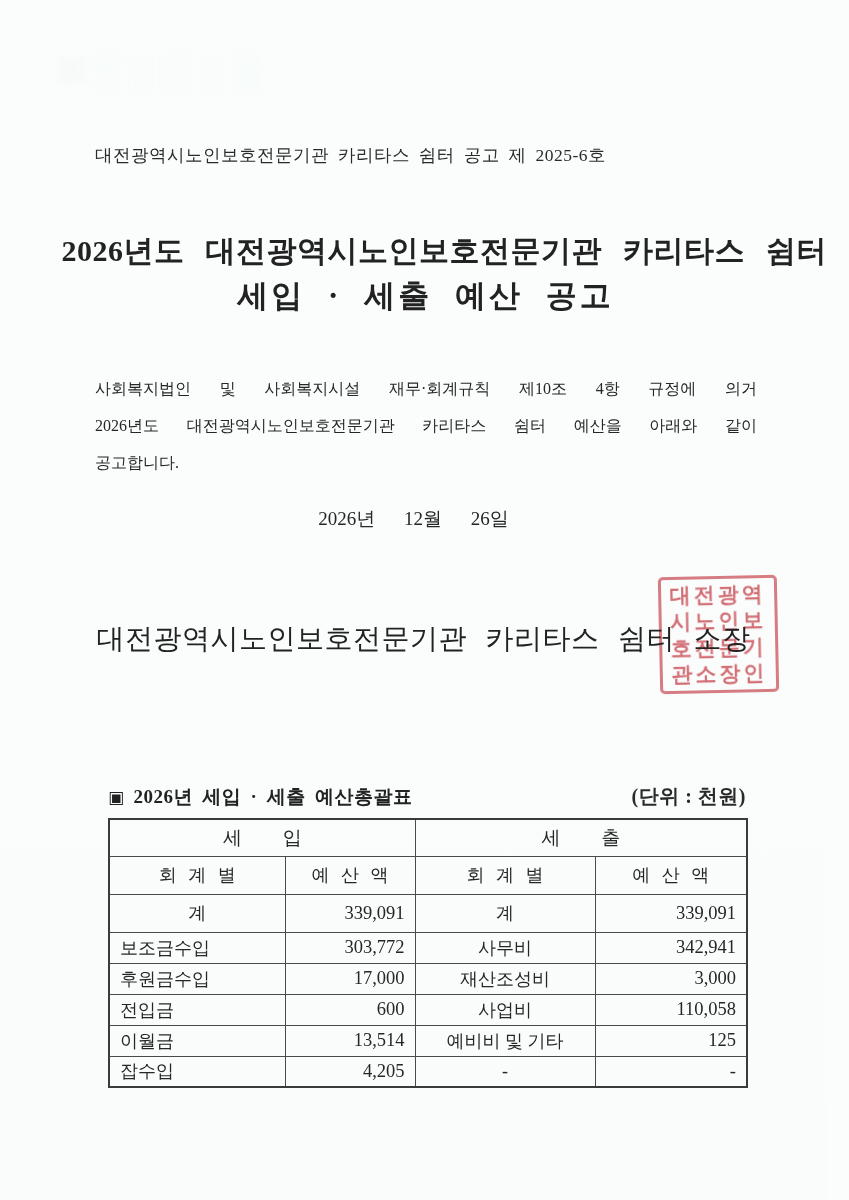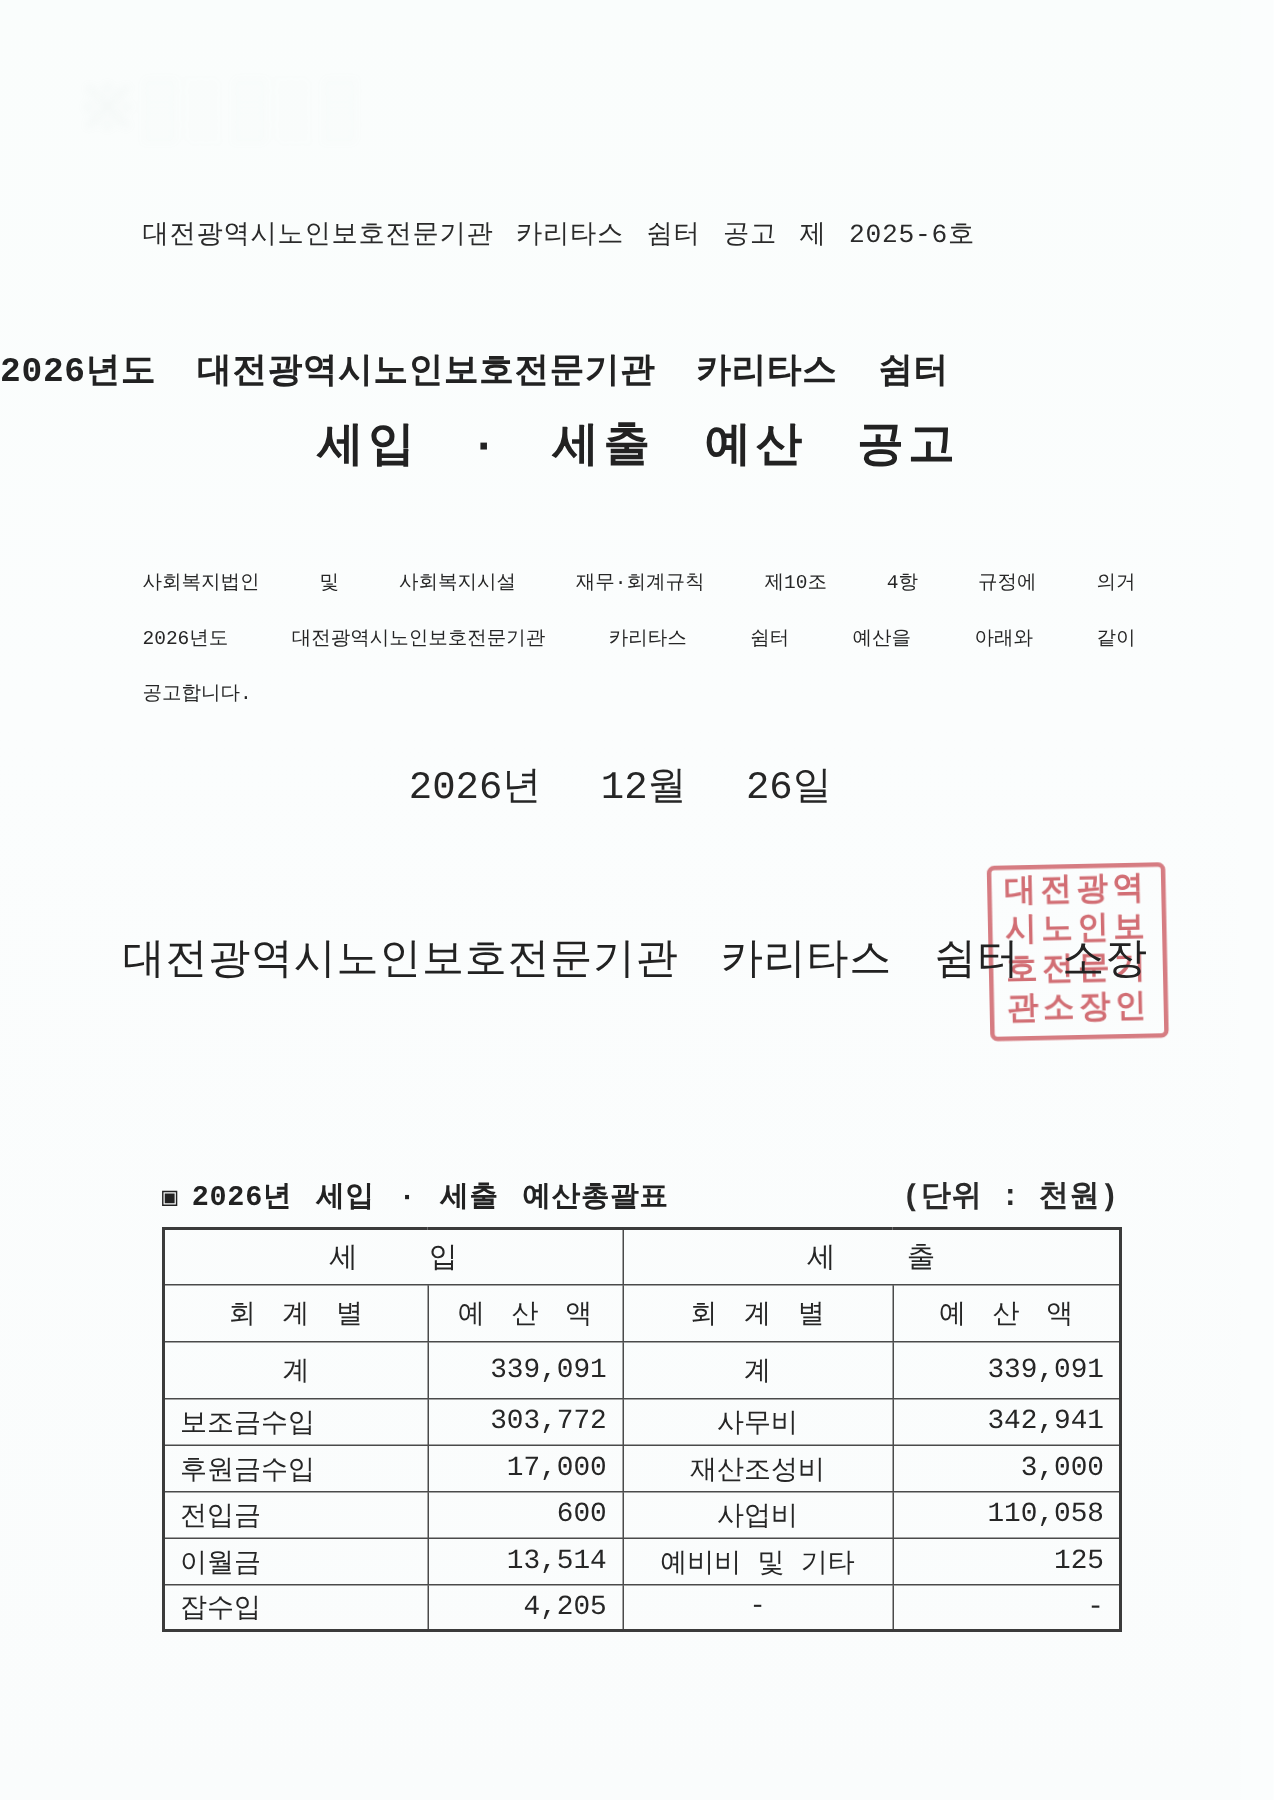--- a/index.html
+++ b/index.html
@@ -8,21 +8,20 @@
     background: #fbfdfd;
     font-family: "Liberation Serif", "DejaVu Serif", serif;
     color: #222;
     overflow: hidden;
   }
   .page {
     position: relative;
     width: 827px;
     height: 1200px;
     background: linear-gradient(180deg, #fafdfc 0%, #fbfdfd 40%, #fafcfc 100%);
-    font-family: Liberation Mono, monospace;
   }
   
   .artifact {
     position: absolute;
     top: 42px; left: 55px;
     width: 330px; height: 70px;
     color: #9fb4b0;
     opacity: 0.07;
     font-size: 40px;
     font-weight: bold;
@@ -34,56 +33,56 @@
     position: absolute;
     top: 143px; left: 95px;
     font-size: 17.5px;
     letter-spacing: 0.5px;
     word-spacing: 4px;
     color: #2a2a2a;
   }
   .title1 {
     position: absolute;
     top: 231px; left: 0; width: 100%;
-    text-align: left;
-    font-size: 23px;
+    text-align: right;
+    font-size: 30px;
     font-weight: bold;
     word-spacing: 13px;
     letter-spacing: 0.5px;
     color: #222;
   }
   .title2 {
     position: absolute;
     top: 275px; left: 12px; width: 100%;
     text-align: center;
     font-size: 31px;
     font-weight: bold;
     word-spacing: 12px;
     letter-spacing: 3px;
     color: #222;
   }
   .body-par {
     position: absolute;
     top: 370px; left: 95px;
     width: 662px;
-    font-size: 13px;
+    font-size: 16px;
     line-height: 37px;
     color: #262626;
   }
   .body-line-justify {
     text-align: justify;
     text-align-last: justify;
     word-spacing: 2px;
   }
   .body-line-plain { text-align: left; }
   .date-line {
     position: absolute;
     top: 506px; left: 0; width: 100%;
     text-align: center;
-    font-size: 26px;
+    font-size: 19px;
     word-spacing: 24px;
     color: #262626;
   }
   .signature {
     position: absolute;
     top: 620px; left: 0; width: 100%;
     text-align: center;
     font-size: 28px;
     word-spacing: 11px;
     letter-spacing: 0.5px;

